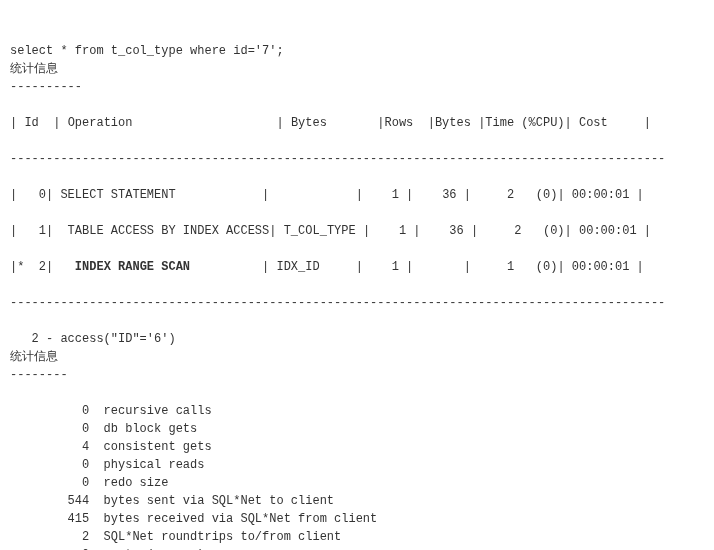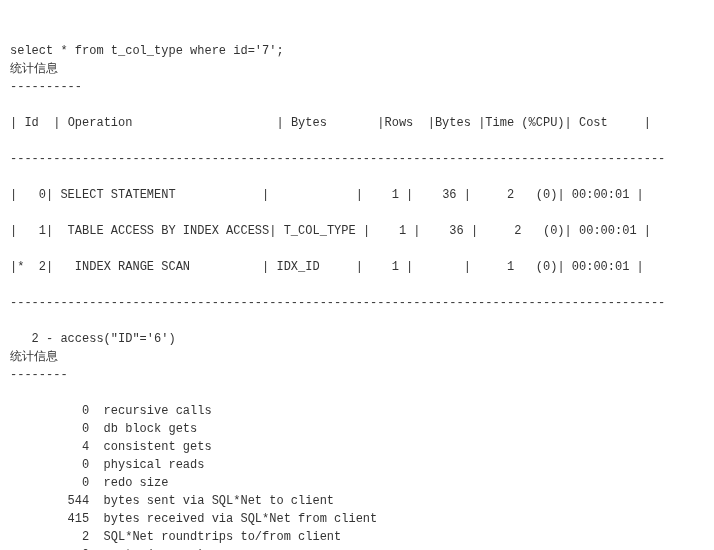--- a/index.html
+++ b/index.html
@@ -5,21 +5,21 @@
   body {
     font-family: Consolas, 'Courier New', monospace;
     font-size: 12px;
     color: #333;
     background: #fff;
     margin: 0;
     padding: 6px 10px;
     white-space: pre;
     line-height: 1.5;
   }
-  .bold { font-weight: normal; }
+  .bold { font-weight: bold; }
 </style>
 </head>
 <body>
 
 <div><span>select * from t_col_type where id='7';</span>
 <span>统计信息</span>
 <span>----------</span>
 
 <span>| <span>Id</span>  | <span>Operation</span>                    | <span>Bytes</span>       |<span>Rows</span>  |<span>Bytes</span> |<span>Time (%CPU)</span>| <span>Cost</span>     |</span>
 

